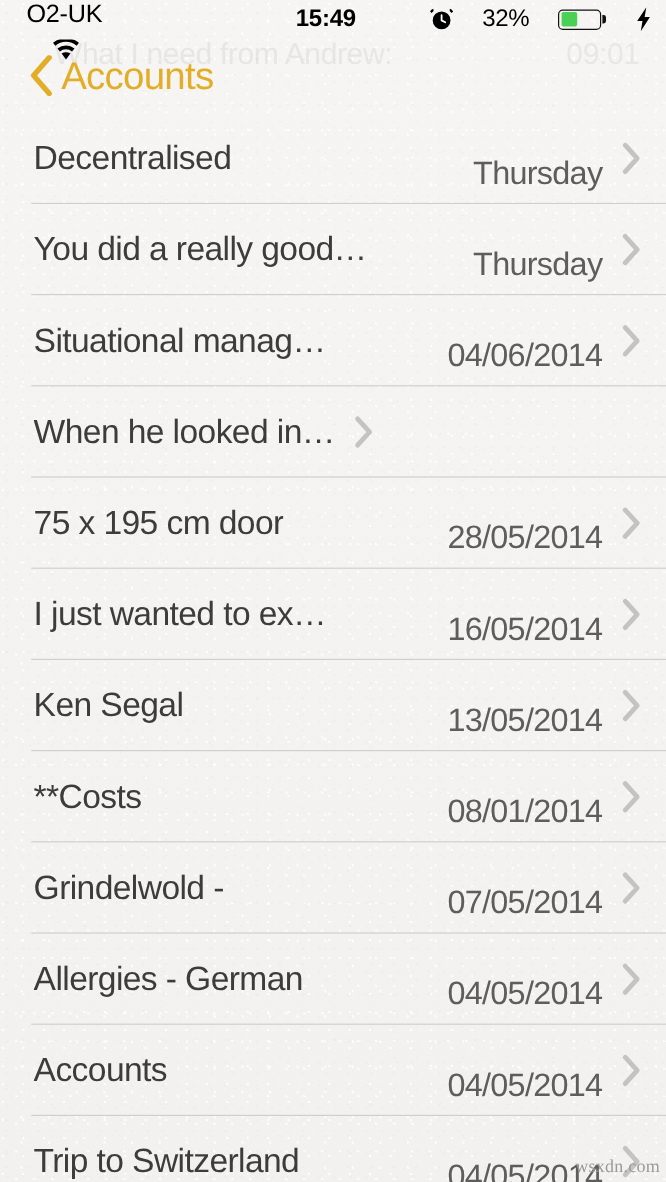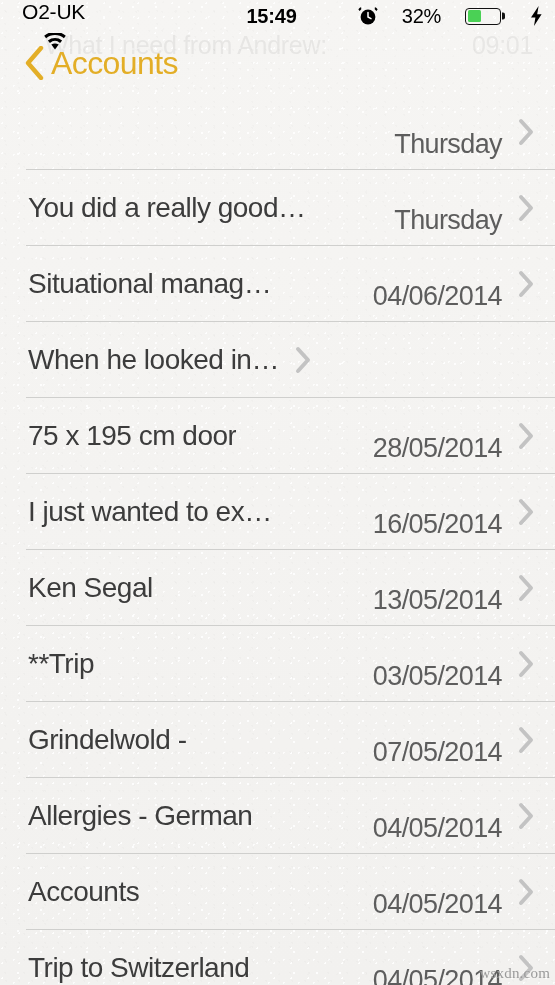--- a/index.html
+++ b/index.html
@@ -291,20 +291,21 @@
     <div class="back-btn">
       <svg class="back-chevron" width="20" height="34" viewBox="0 0 20 34">
         <path d="M17 2 L4 17 L17 32" stroke="#e3ae27" stroke-width="4.4" fill="none" stroke-linecap="round" stroke-linejoin="round"></path>
       </svg>
       <span class="back-label">Accounts</span>
     </div>
   </div>
 
   <div class="list">
       <div class="row">
+    <span class="row-title">Decentralised</span>
     <span class="row-date">Thursday</span>
     <svg class="row-chevron" width="20" height="30" viewBox="0 0 20 30">
       <path d="M5 4 L15 15 L5 26" stroke="#c3c3c3" stroke-width="4" fill="none" stroke-linecap="round" stroke-linejoin="round"></path>
     </svg>
   </div>
       <div class="row">
     <span class="row-title">You did a really good…</span>
     <span class="row-date">Thursday</span>
     <svg class="row-chevron" width="20" height="30" viewBox="0 0 20 30">
       <path d="M5 4 L15 15 L5 26" stroke="#c3c3c3" stroke-width="4" fill="none" stroke-linecap="round" stroke-linejoin="round"></path>
@@ -338,22 +339,22 @@
     </svg>
   </div>
       <div class="row">
     <span class="row-title">Ken Segal</span>
     <span class="row-date">13/05/2014</span>
     <svg class="row-chevron" width="20" height="30" viewBox="0 0 20 30">
       <path d="M5 4 L15 15 L5 26" stroke="#c3c3c3" stroke-width="4" fill="none" stroke-linecap="round" stroke-linejoin="round"></path>
     </svg>
   </div>
       <div class="row">
-    <span class="row-title">**Trip</span>
-    <span class="row-date">03/05/2014</span>
+    <span class="row-title">**Costs</span>
+    <span class="row-date">08/01/2014</span>
     <svg class="row-chevron" width="20" height="30" viewBox="0 0 20 30">
       <path d="M5 4 L15 15 L5 26" stroke="#c3c3c3" stroke-width="4" fill="none" stroke-linecap="round" stroke-linejoin="round"></path>
     </svg>
   </div>
       <div class="row">
     <span class="row-title">Grindelwold -</span>
     <span class="row-date">07/05/2014</span>
     <svg class="row-chevron" width="20" height="30" viewBox="0 0 20 30">
       <path d="M5 4 L15 15 L5 26" stroke="#c3c3c3" stroke-width="4" fill="none" stroke-linecap="round" stroke-linejoin="round"></path>
     </svg>

